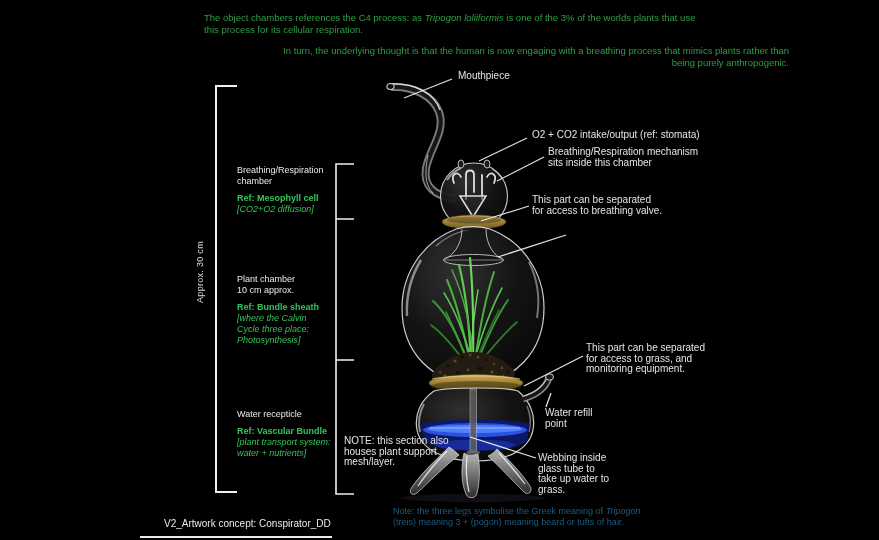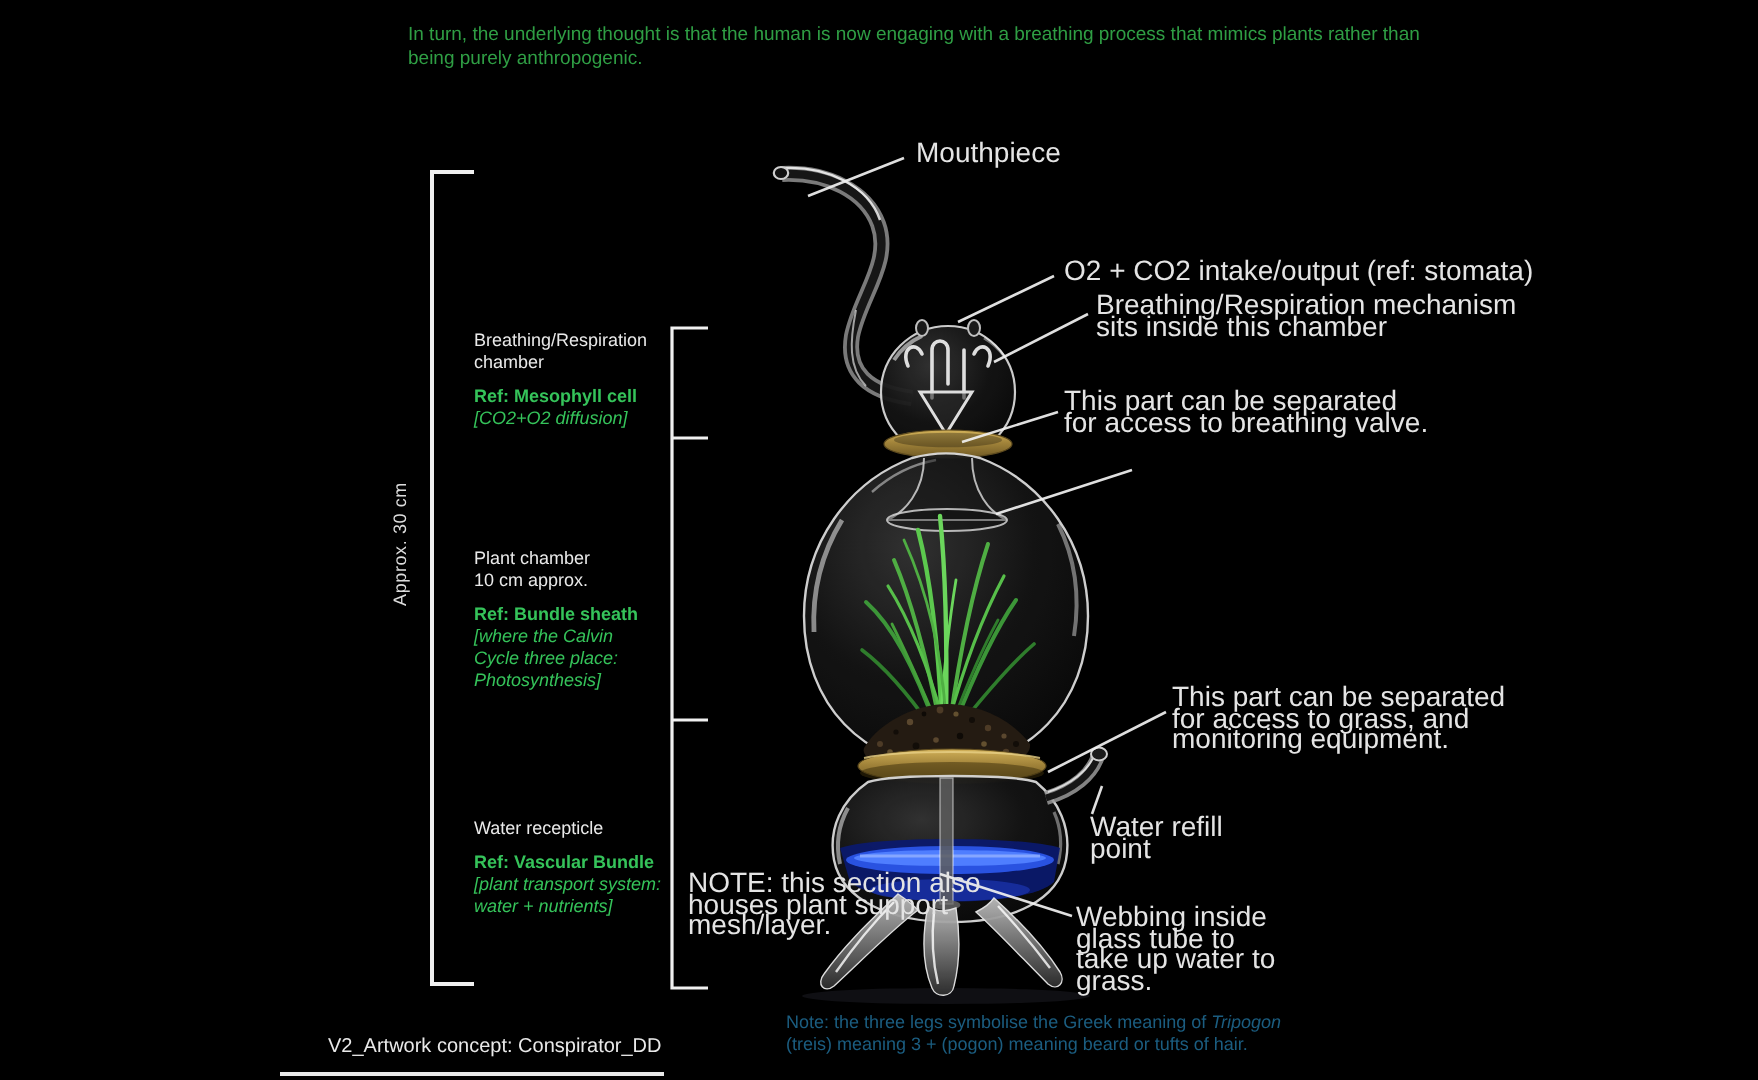--- a/index.html
+++ b/index.html
@@ -13,32 +13,34 @@
   .intro p{margin:0;}
   .intro p + p{margin-top:9px;text-align:right;}
   .vlabel{
     left:141px;top:266px;width:120px;height:12px;text-align:center;
     transform:rotate(-90deg);color:#dcdcdc;font-size:9px;letter-spacing:.3px;
   }
   .section{width:118px;font-size:9px;line-height:11px;}
   .section .title{color:#e9e9e9;}
   .section .ref{color:#35c35a;font-weight:bold;margin-top:6px;}
   .section .detail{color:#35c35a;font-style:italic;}
-  .callout{font-size:14px;line-height:10.5px;color:#e4e4e4;}
+  .callout{font-size:10px;line-height:10.5px;color:#e4e4e4;}
   .legsnote{left:393px;top:506px;font-size:9px;line-height:11px;color:#1b5d80;}
   .credit{left:164px;top:518px;font-size:10px;color:#e9e9e9;}
   .credit-line{left:140px;top:536px;width:192px;height:2px;background:#e9e9e9;}
   svg{display:block;}
 </style>
 </head>
 <body>
 
 <div class="canvas">
 
   <div class="abs intro">
+    <p class="pre"><span>The object chambers references the C4 process: as </span><i>Tripogon loliiformis</i><span class="pre"> is one of the 3% of the worlds plants that use
+this process for its cellular respiration.</span></p>
     <p class="pre">In turn, the underlying thought is that the human is now engaging with a breathing process that mimics plants rather than
 being purely anthropogenic.</p>
   </div>
 
   <div class="abs vlabel">Approx. 30 cm</div>
 
   <svg class="abs" style="left:0;top:0" width="879" height="540" viewBox="0 0 879 540">
     <defs>
       <radialGradient id="glass" cx="38%" cy="30%" r="78%">
         <stop offset="0%" stop-color="#343434"></stop>

